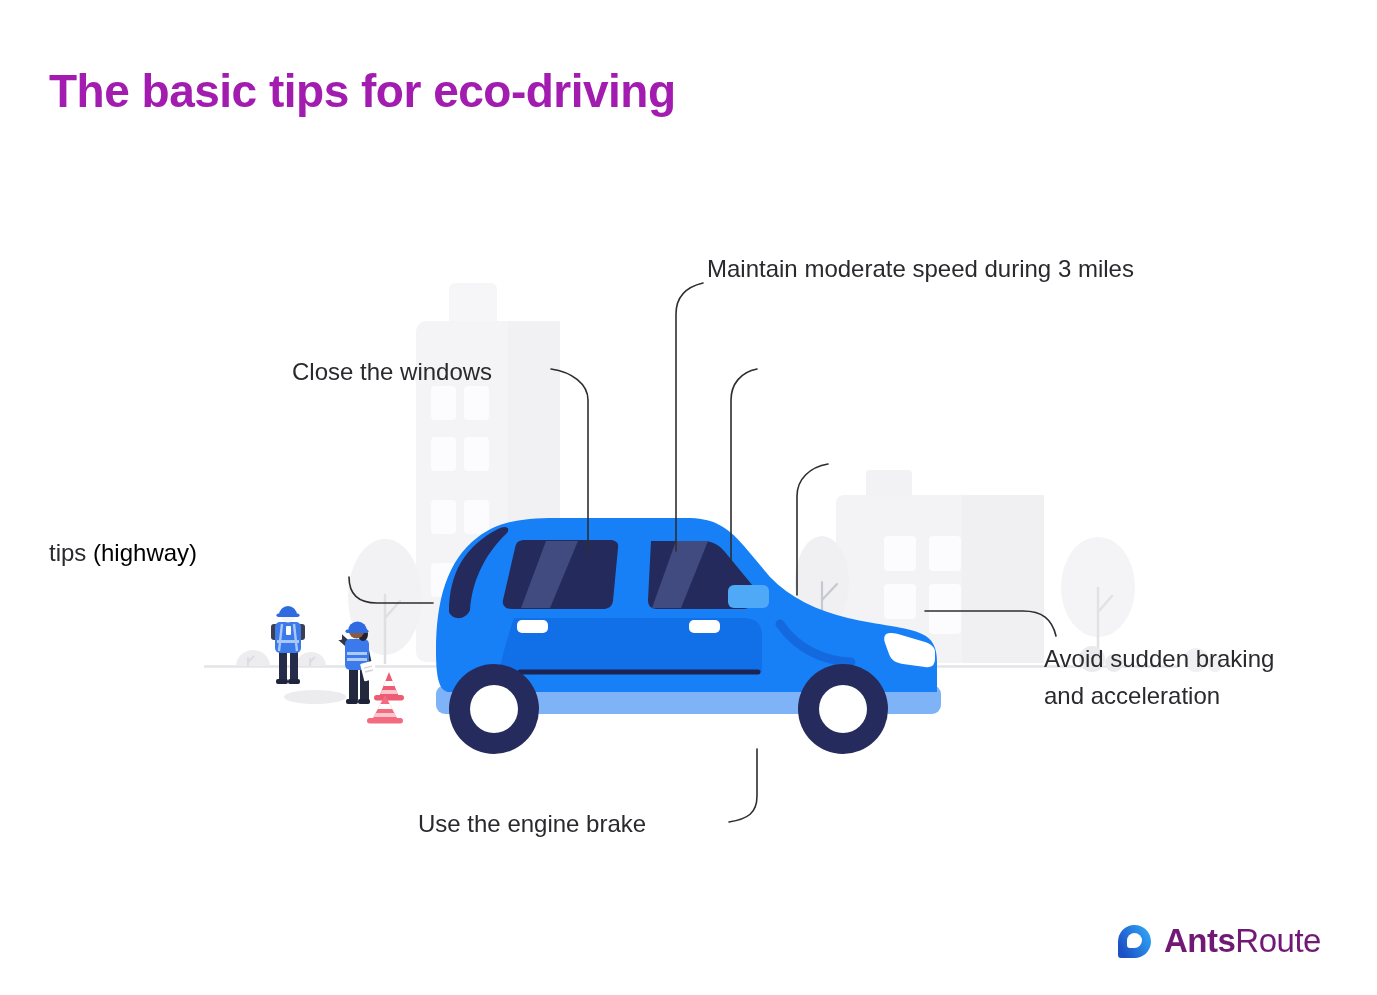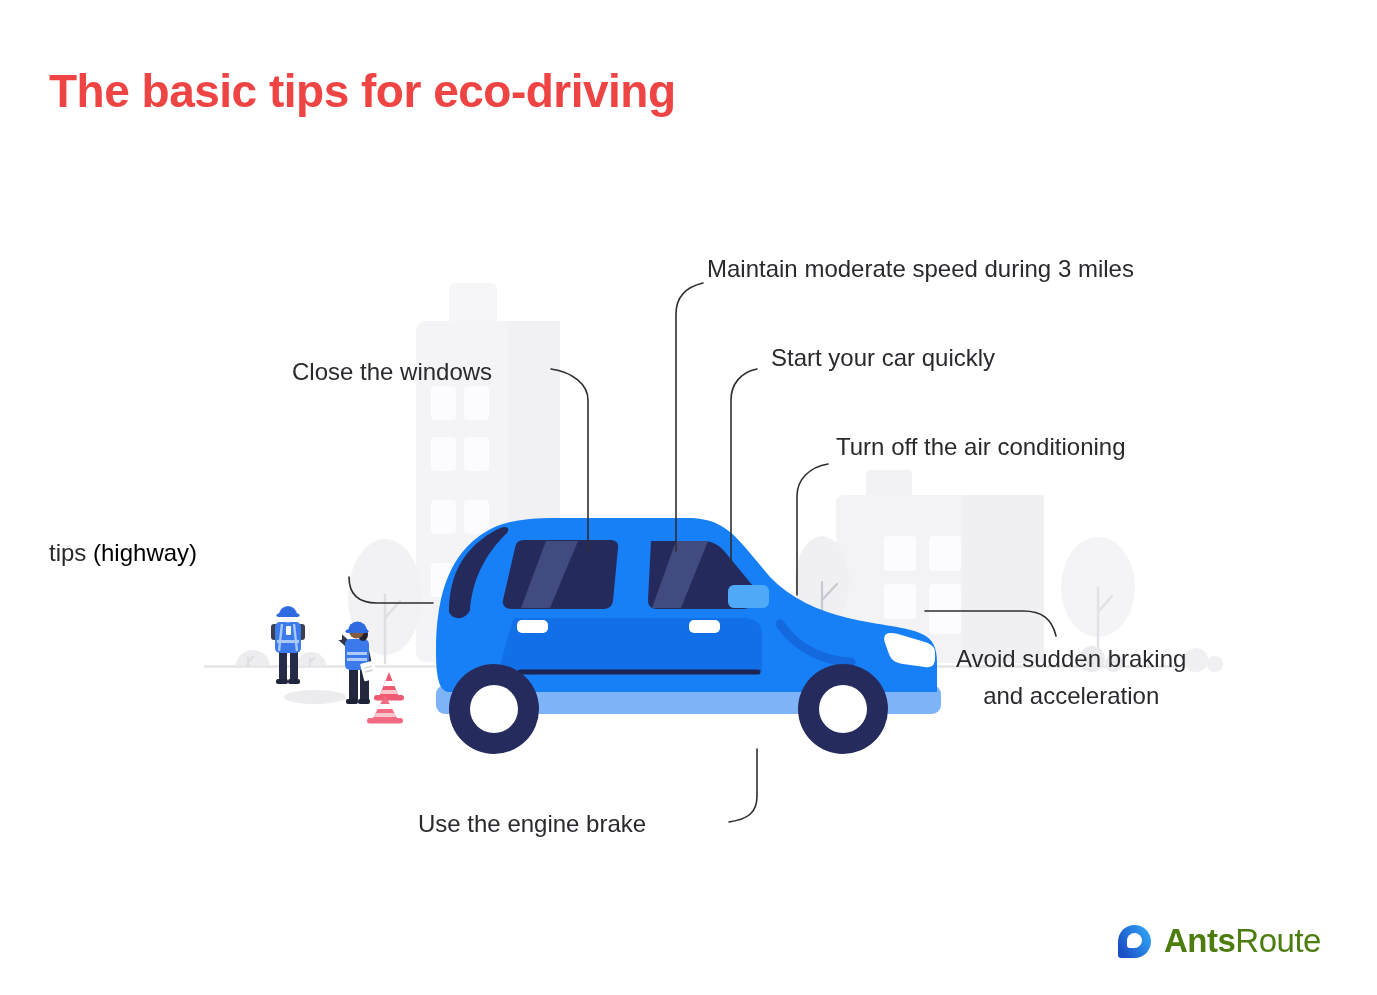--- a/index.html
+++ b/index.html
@@ -3,41 +3,41 @@
 <meta charset="utf-8">
 <style>
   html,body{margin:0;padding:0;background:#fff;}
   .canvas{
     position:relative;width:1377px;height:995px;background:#ffffff;
     font-family:"Liberation Sans",sans-serif;overflow:hidden;
   }
   .illustration{position:absolute;left:0;top:0;width:1377px;height:995px;}
   .page-title{
     position:absolute;left:49px;top:33px;font-size:46px;font-weight:700;
-    color:#ef4444;letter-spacing:-0.5px;white-space:nowrap;
+    color:#a21caf;letter-spacing:-0.5px;white-space:nowrap;
   }
   .label{
     position:absolute;font-size:24px;font-weight:400;color:#2a2a2e;
-    white-space:nowrap;line-height:37px;text-align:center;
+    white-space:nowrap;line-height:37px;
   }
   .label.multi{white-space:pre-line;}
   .label .note{color:#000000;}
   .logo{
     position:absolute;left:1118px;top:922px;display:flex;align-items:center;gap:13px;
   }
   .logo-pin{
     width:33px;height:33px;position:relative;
     background:linear-gradient(60deg,#1c50c6 15%,#2e9ef2 85%);
     border-radius:52% 52% 52% 3px;
   }
   .logo-pin-hole{
     position:absolute;left:9px;top:8px;width:15px;height:15px;background:#fff;
     border-radius:52% 52% 52% 3px;
   }
-  .logo-text{font-size:33px;color:#4d7c0f;letter-spacing:-0.5px;}
+  .logo-text{font-size:33px;color:#701a75;letter-spacing:-0.5px;}
   .logo-text .bold{font-weight:700;}
   .logo-text .reg{font-weight:400;}
 </style>
 </head>
 <body>
 
 <div class="canvas">
 
   <svg class="illustration" viewBox="0 0 1377 995" aria-hidden="true">
 
@@ -201,30 +201,28 @@
       <path d="M349,577 C349,593 357,603 377,603 L433,603"></path>
       <path d="M925,611 L1023,611 C1042,611 1052,619 1056,636"></path>
       <path d="M757,749 L757,796 C757,813 748,819 729,822"></path>
     </g>
   </svg>
 
   <h1 class="page-title">The basic tips for eco-driving</h1>
 
   <div class="label" style="left:707px;top:250px">Maintain moderate speed during 3 miles</div>
   <div class="label" style="left:292px;top:353px">Close the windows</div>
-  <div class="label" style="left:771px;top:339px">Start your car quickly</div>
-  <div class="label" style="left:836px;top:428px">Turn off the air conditioning</div>
 
   <div class="label" style="left:49px;top:497px">
     <br>
     <span>tips</span>
     <span class="note">(highway)</span>
   </div>
 
-  <div class="label multi" style="left:956px;top:640px">Avoid sudden braking
+  <div class="label multi" style="left:1044px;top:640px">Avoid sudden braking
 and acceleration</div>
   <div class="label" style="left:418px;top:805px">Use the engine brake</div>
 
   <div class="logo">
     <div class="logo-pin">
       <div class="logo-pin-hole"></div>
     </div>
     <div class="logo-text">
       <span class="bold">Ants</span><span class="reg">Route</span>
     </div>

